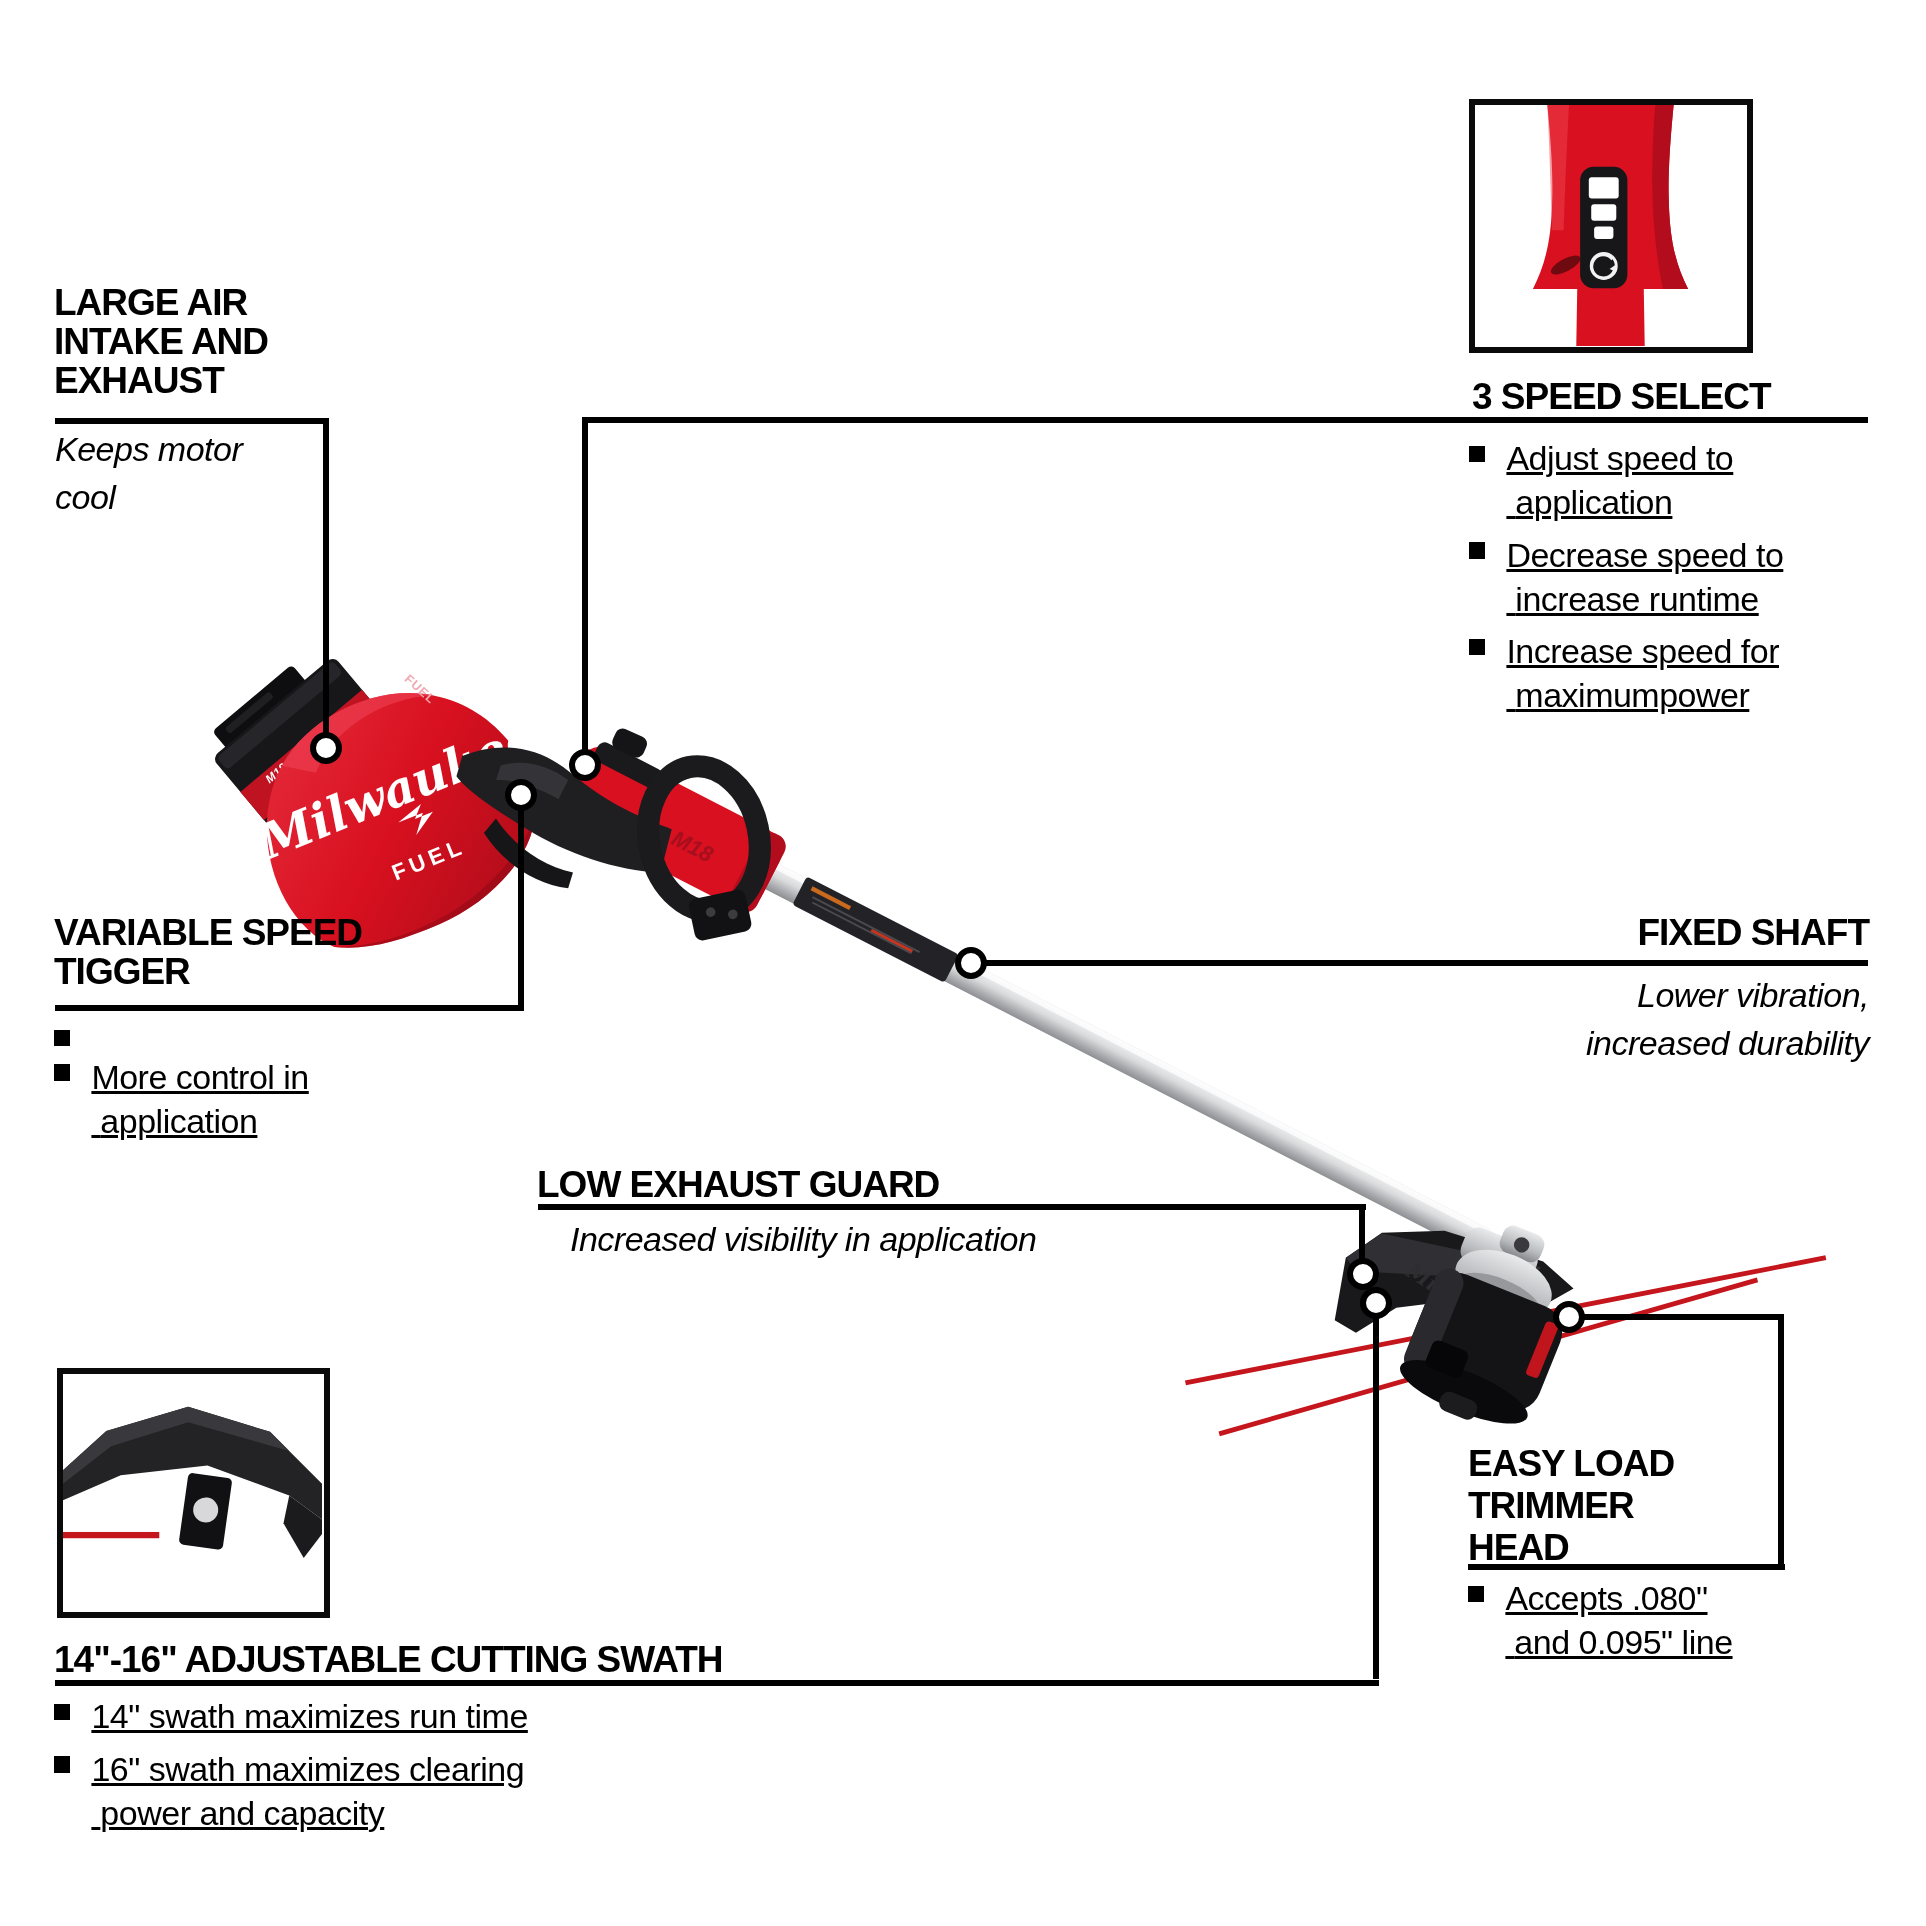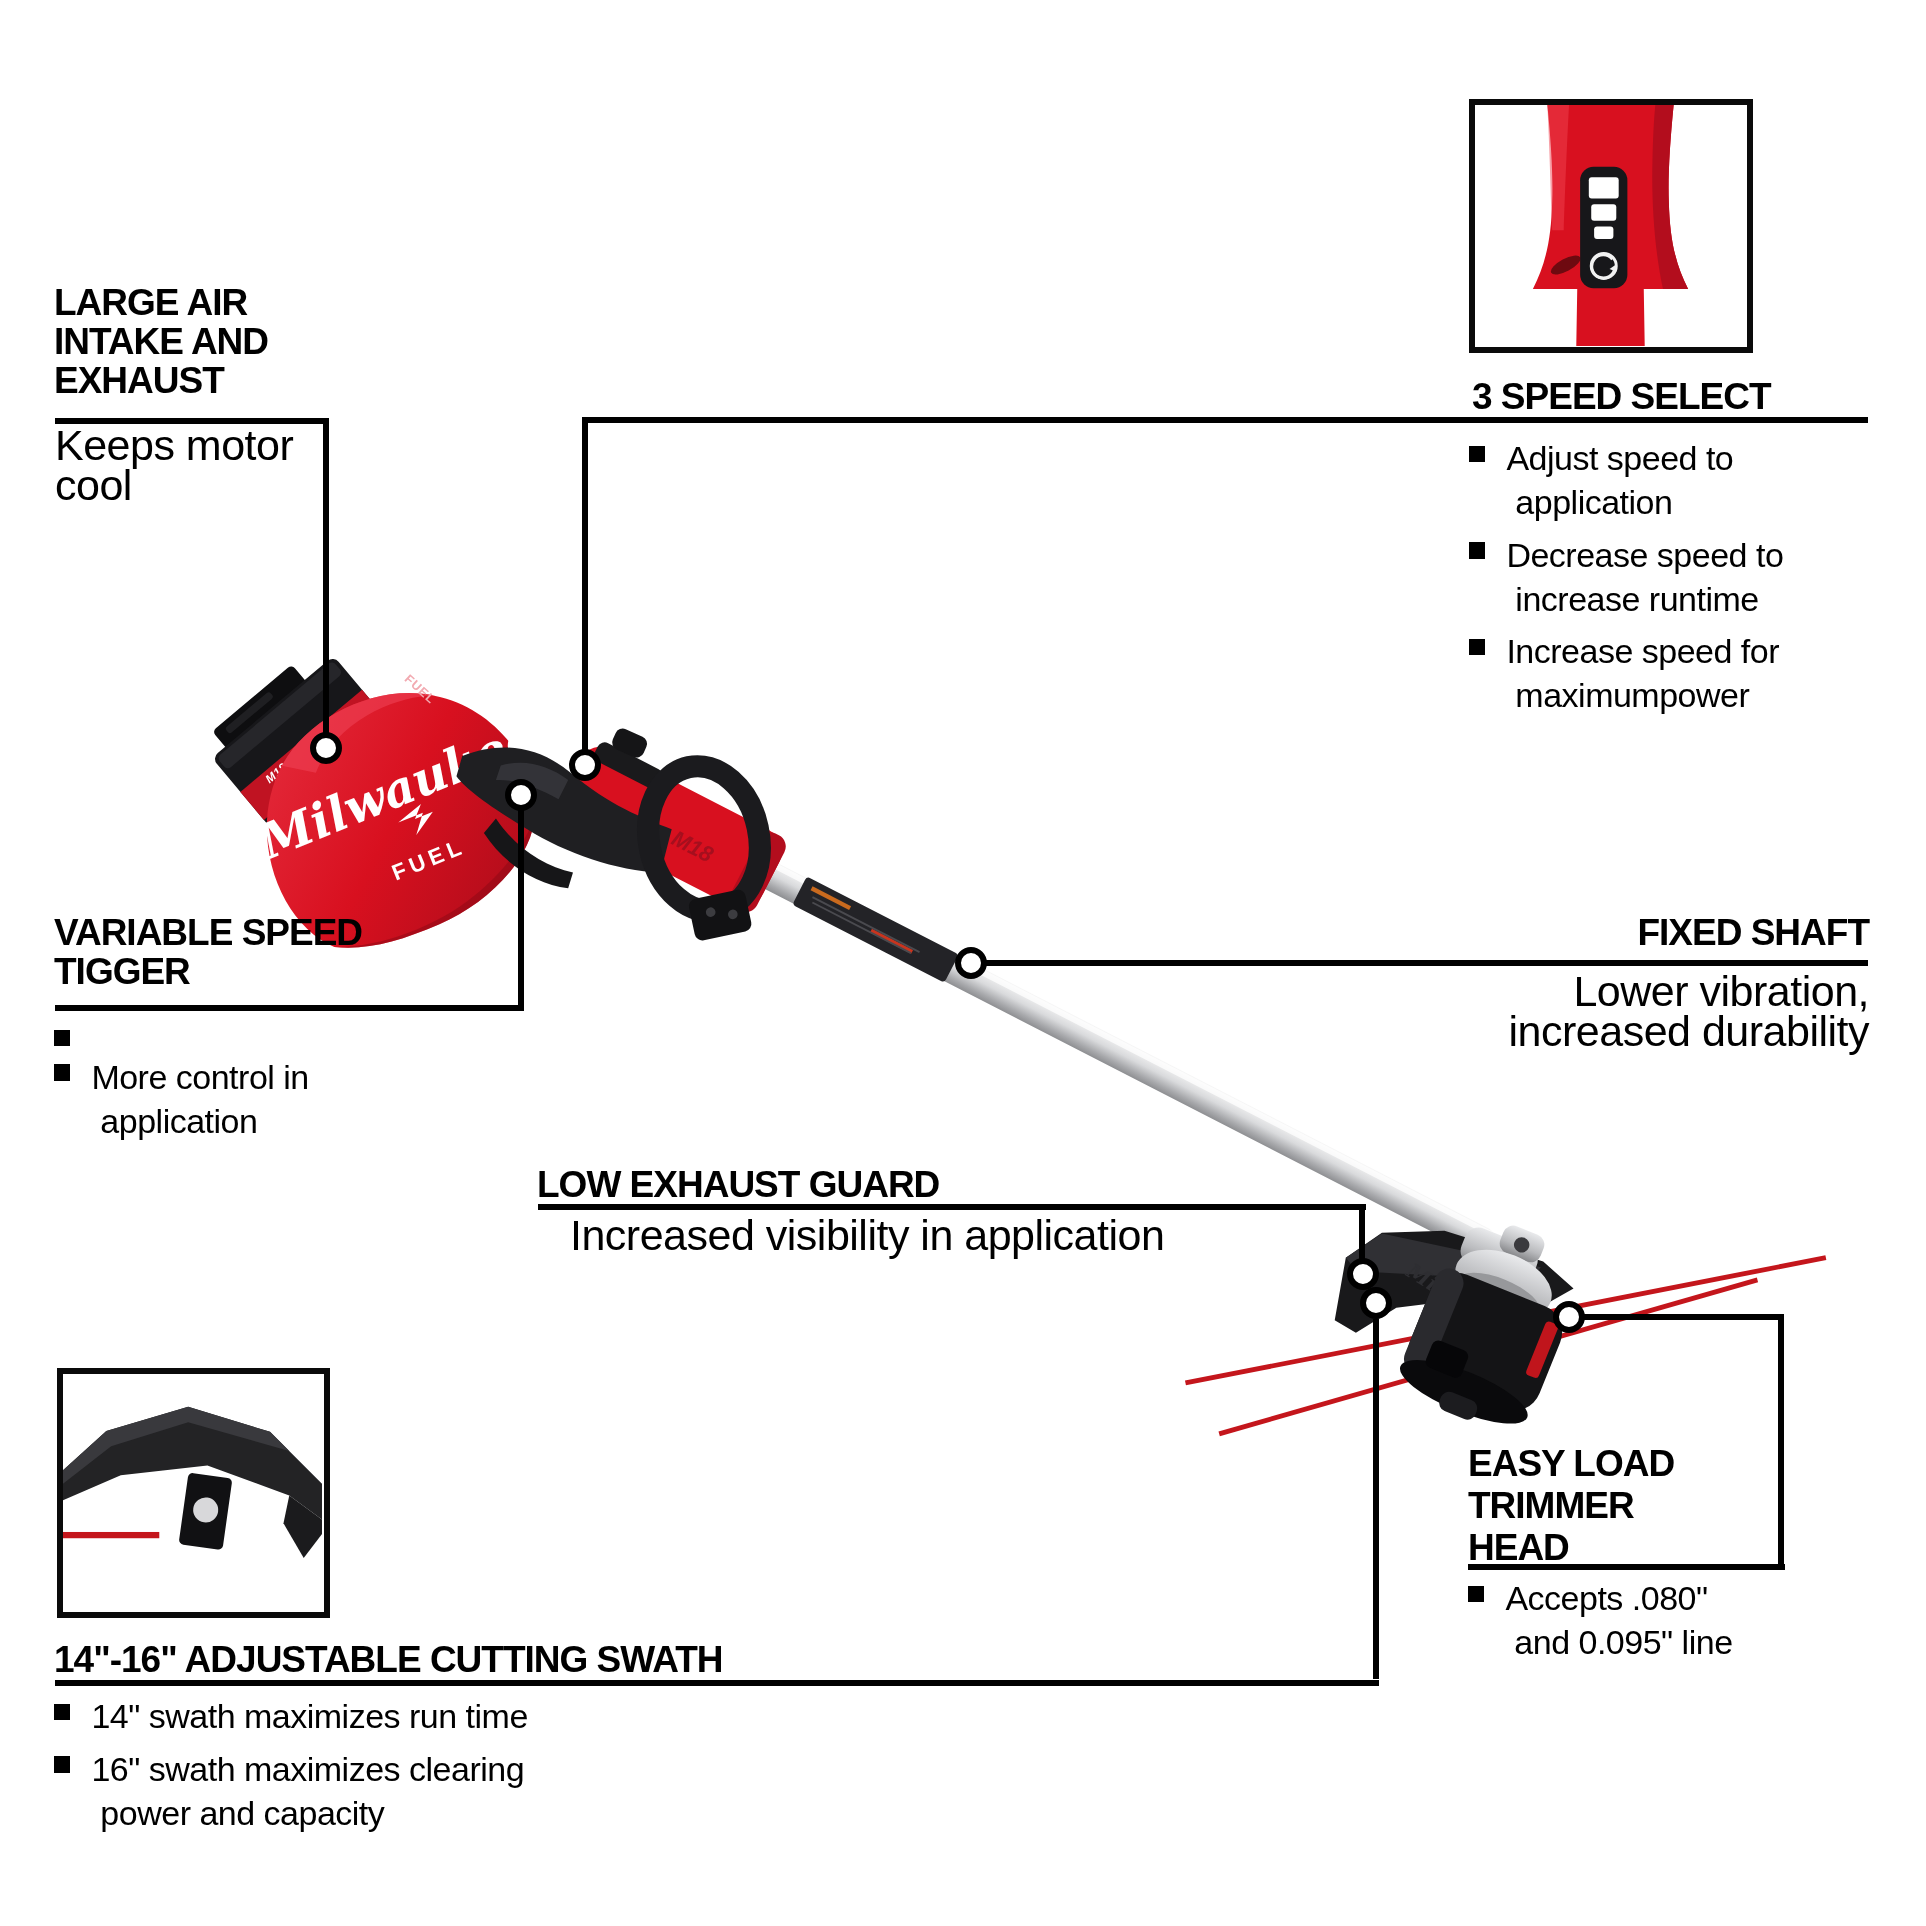--- a/index.html
+++ b/index.html
@@ -6,30 +6,30 @@
   body{
     width:1926px;height:1926px;background:#ffffff;position:relative;overflow:hidden;
     font-family:"Liberation Sans","DejaVu Sans",sans-serif;color:#000;
   }
   .abs{position:absolute;}
   .h1{
     font-weight:bold;font-size:37px;line-height:39px;letter-spacing:-1px;
     white-space:pre-line;z-index:6;
   }
   .body-text{
-    font-size:43px;line-height:40px;letter-spacing:-0.5px;white-space:pre-line;z-index:6;
+    font-size:34px;line-height:48px;letter-spacing:-0.5px;white-space:pre-line;z-index:6;font-style:italic;
   }
   .rule{background:#000;height:6.3px;z-index:4;}
   .vline{background:#000;width:6.3px;z-index:4;}
   .dot{
     width:32px;height:32px;border:6.7px solid #000;border-radius:50%;
     background:#fff;box-sizing:border-box;z-index:5;transform:translate(-16px,-16px);
   }
   .bullets{z-index:6;}
-  .bullet{display:flex;margin:0 0 8.7px 0;}
+  .bullet{display:flex;margin:0 0 8.7px 0;text-decoration:underline;}
   .sq{flex:0 0 16.4px;width:16.4px;height:16.4px;background:#000;margin-top:9.6px;}
   .bt{
     font-size:34px;line-height:44px;letter-spacing:-0.5px;margin-left:21px;
     white-space:pre-wrap;
   }
   .right-align{text-align:right;}
   .inset{border:6.7px solid #0a0a0a;background:#fff;z-index:7;box-sizing:border-box;}
   svg{display:block;}
   #product-svg{position:absolute;left:0;top:0;z-index:1;}
 </style>

